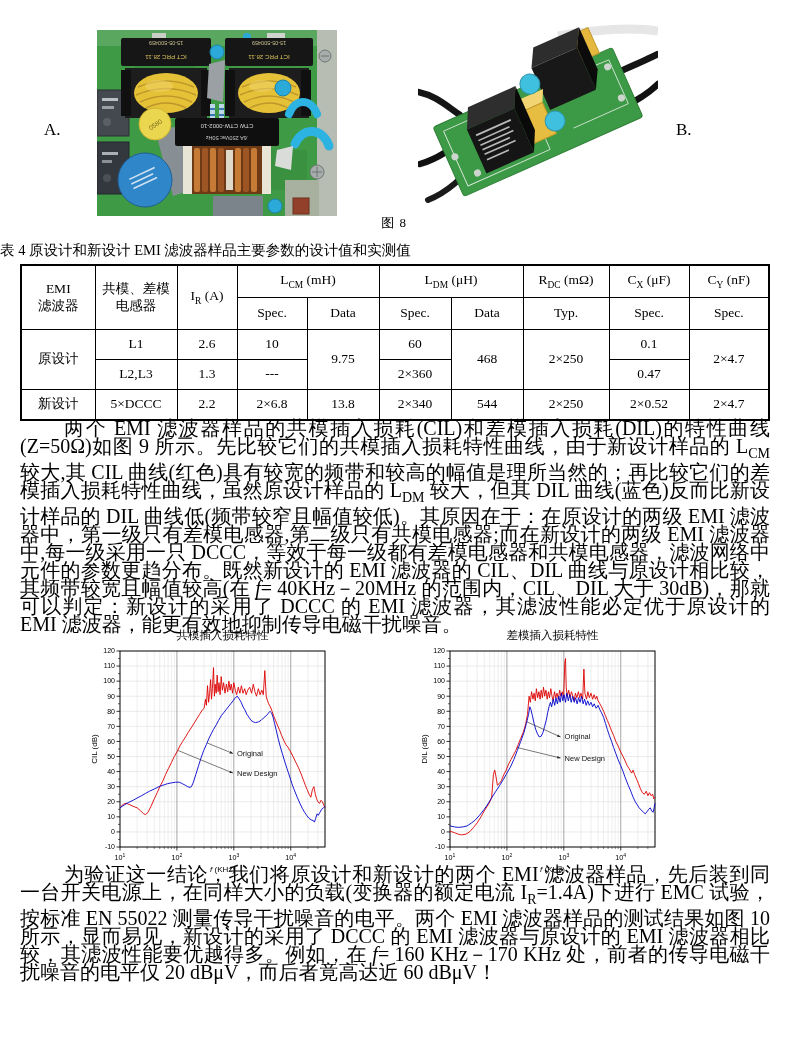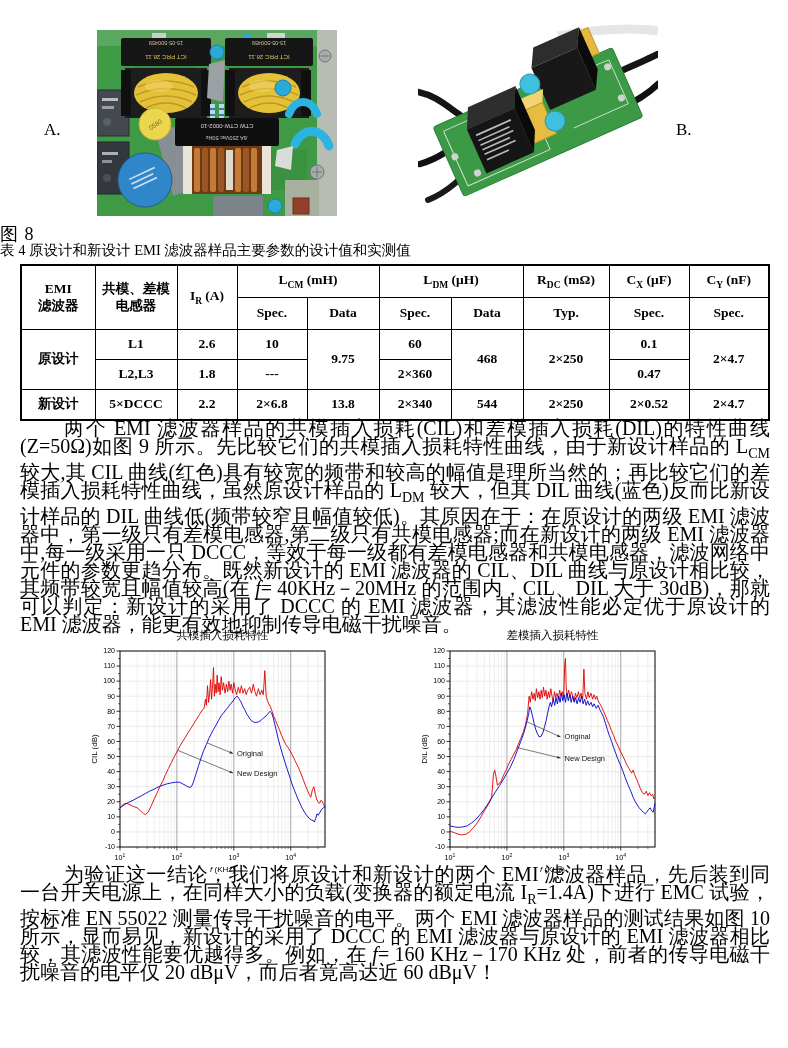--- a/index.html
+++ b/index.html
@@ -5,27 +5,27 @@
   html,body{margin:0;padding:0;background:#888;}
   .page{
     position:relative;width:788px;height:1048px;margin:0 auto;background:#fff;
     font-family:"Liberation Serif","DejaVu Serif",serif;color:#000;overflow:hidden;
   }
   .photo-label{position:absolute;font-size:17px;}
   #label-a{left:44px;top:120px;}
   #label-b{left:676px;top:120px;}
   #photo-a{position:absolute;left:97px;top:30px;}
   #photo-b{position:absolute;left:418px;top:22px;}
-  .fig-caption{position:absolute;width:100%;font-size:18px;letter-spacing:1px;margin-top:8px;}
+  .fig-caption{position:absolute;width:100%;text-align:center;font-size:13px;letter-spacing:1px;}
   #fig8-caption{top:214px;}
   #fig9-caption{top:889px;}
   #table-title{position:absolute;top:241px;width:100%;text-align:left;font-size:14.5px;}
   #param-table{
     position:absolute;left:20px;top:264px;width:748px;border-collapse:collapse;table-layout:fixed;
-    font-size:13.5px;text-align:center;border:2px solid #000;font-weight:bold;
+    font-size:13.5px;text-align:center;border:2px solid #000;
   }
   #param-table td{border:1px solid #000;padding:1px 2px;line-height:1.25;}
   #param-table td.hdr{height:29px;}
   #param-table td.body{height:27px;}
   sub{font-size:70%;}
   .para{
     position:absolute;left:20px;width:750px;font-size:20px;line-height:18px;
     text-align:justify;text-indent:2.2em;
   }
   #para-1{top:419px;}
@@ -251,21 +251,21 @@
         <td class="body">10</td>
         <td class="body" rowspan="2">9.75</td>
         <td class="body">60</td>
         <td class="body" rowspan="2">468</td>
         <td class="body" rowspan="2">2×250</td>
         <td class="body">0.1</td>
         <td class="body" rowspan="2">2×4.7</td>
       </tr>
       <tr>
         <td class="body">L2,L3</td>
-        <td class="body">1.8</td>
+        <td class="body">1.3</td>
         <td class="body">---</td>
         <td class="body">2×360</td>
         <td class="body">0.47</td>
       </tr>
       <tr>
         <td class="body">新设计</td>
         <td class="body">5×DCCC</td>
         <td class="body">2.2</td>
         <td class="body">2×6.8</td>
         <td class="body">13.8</td>

